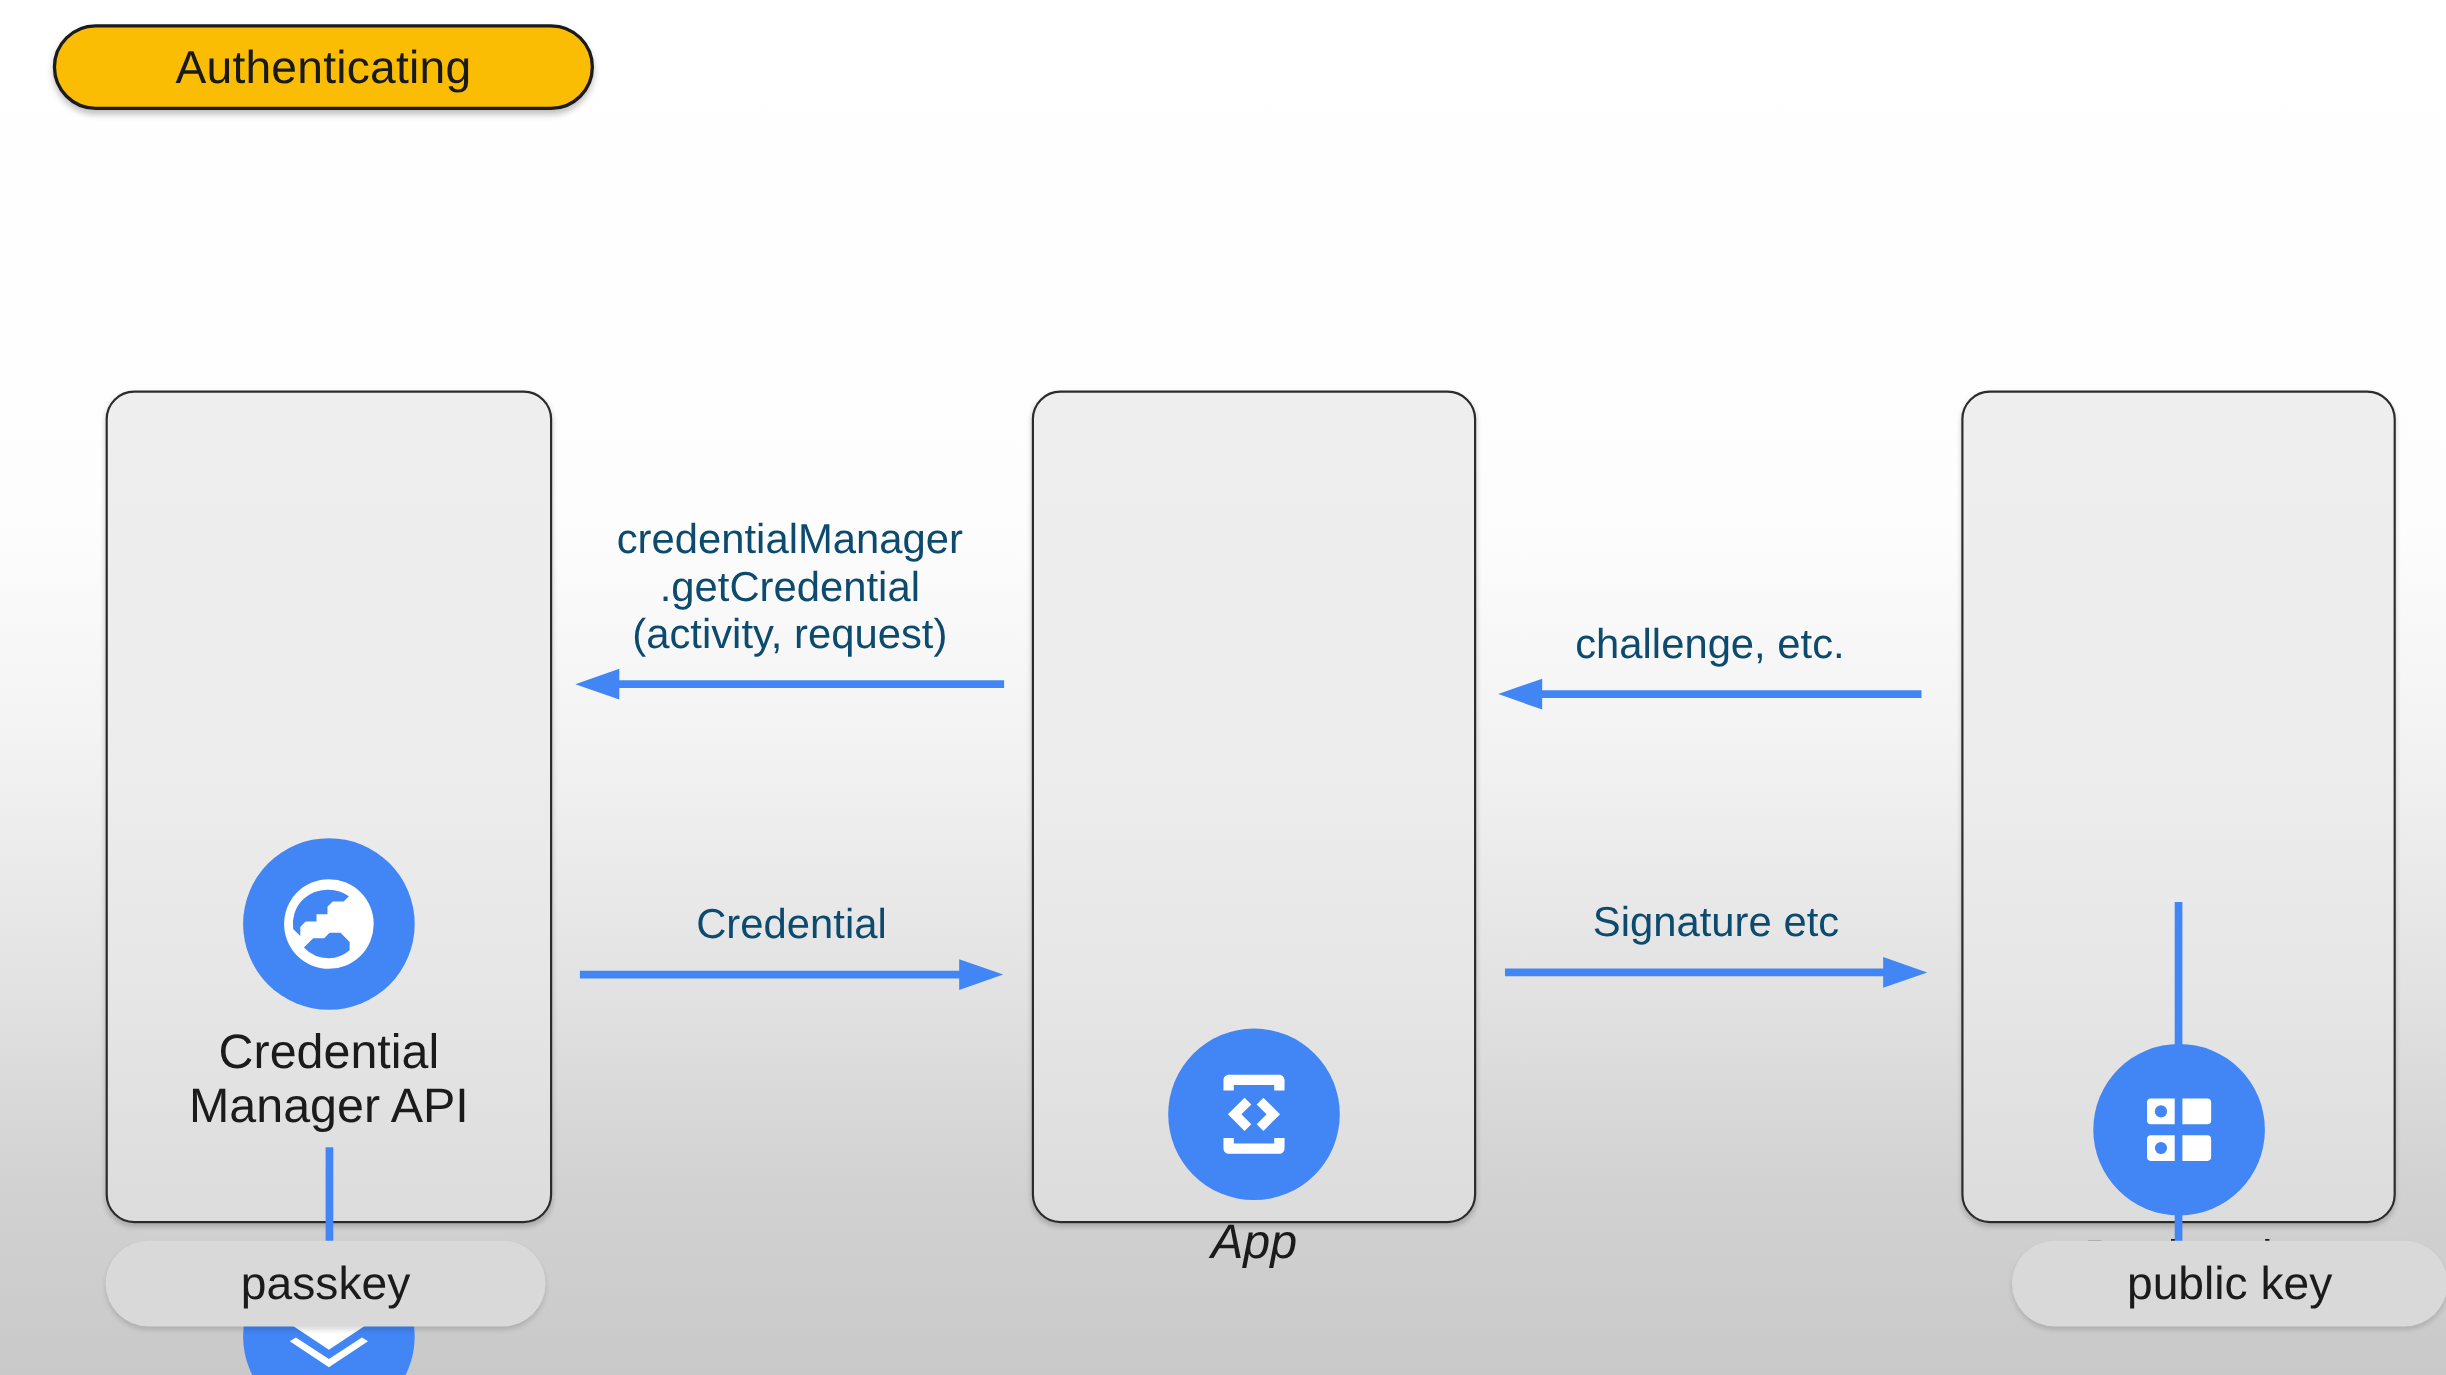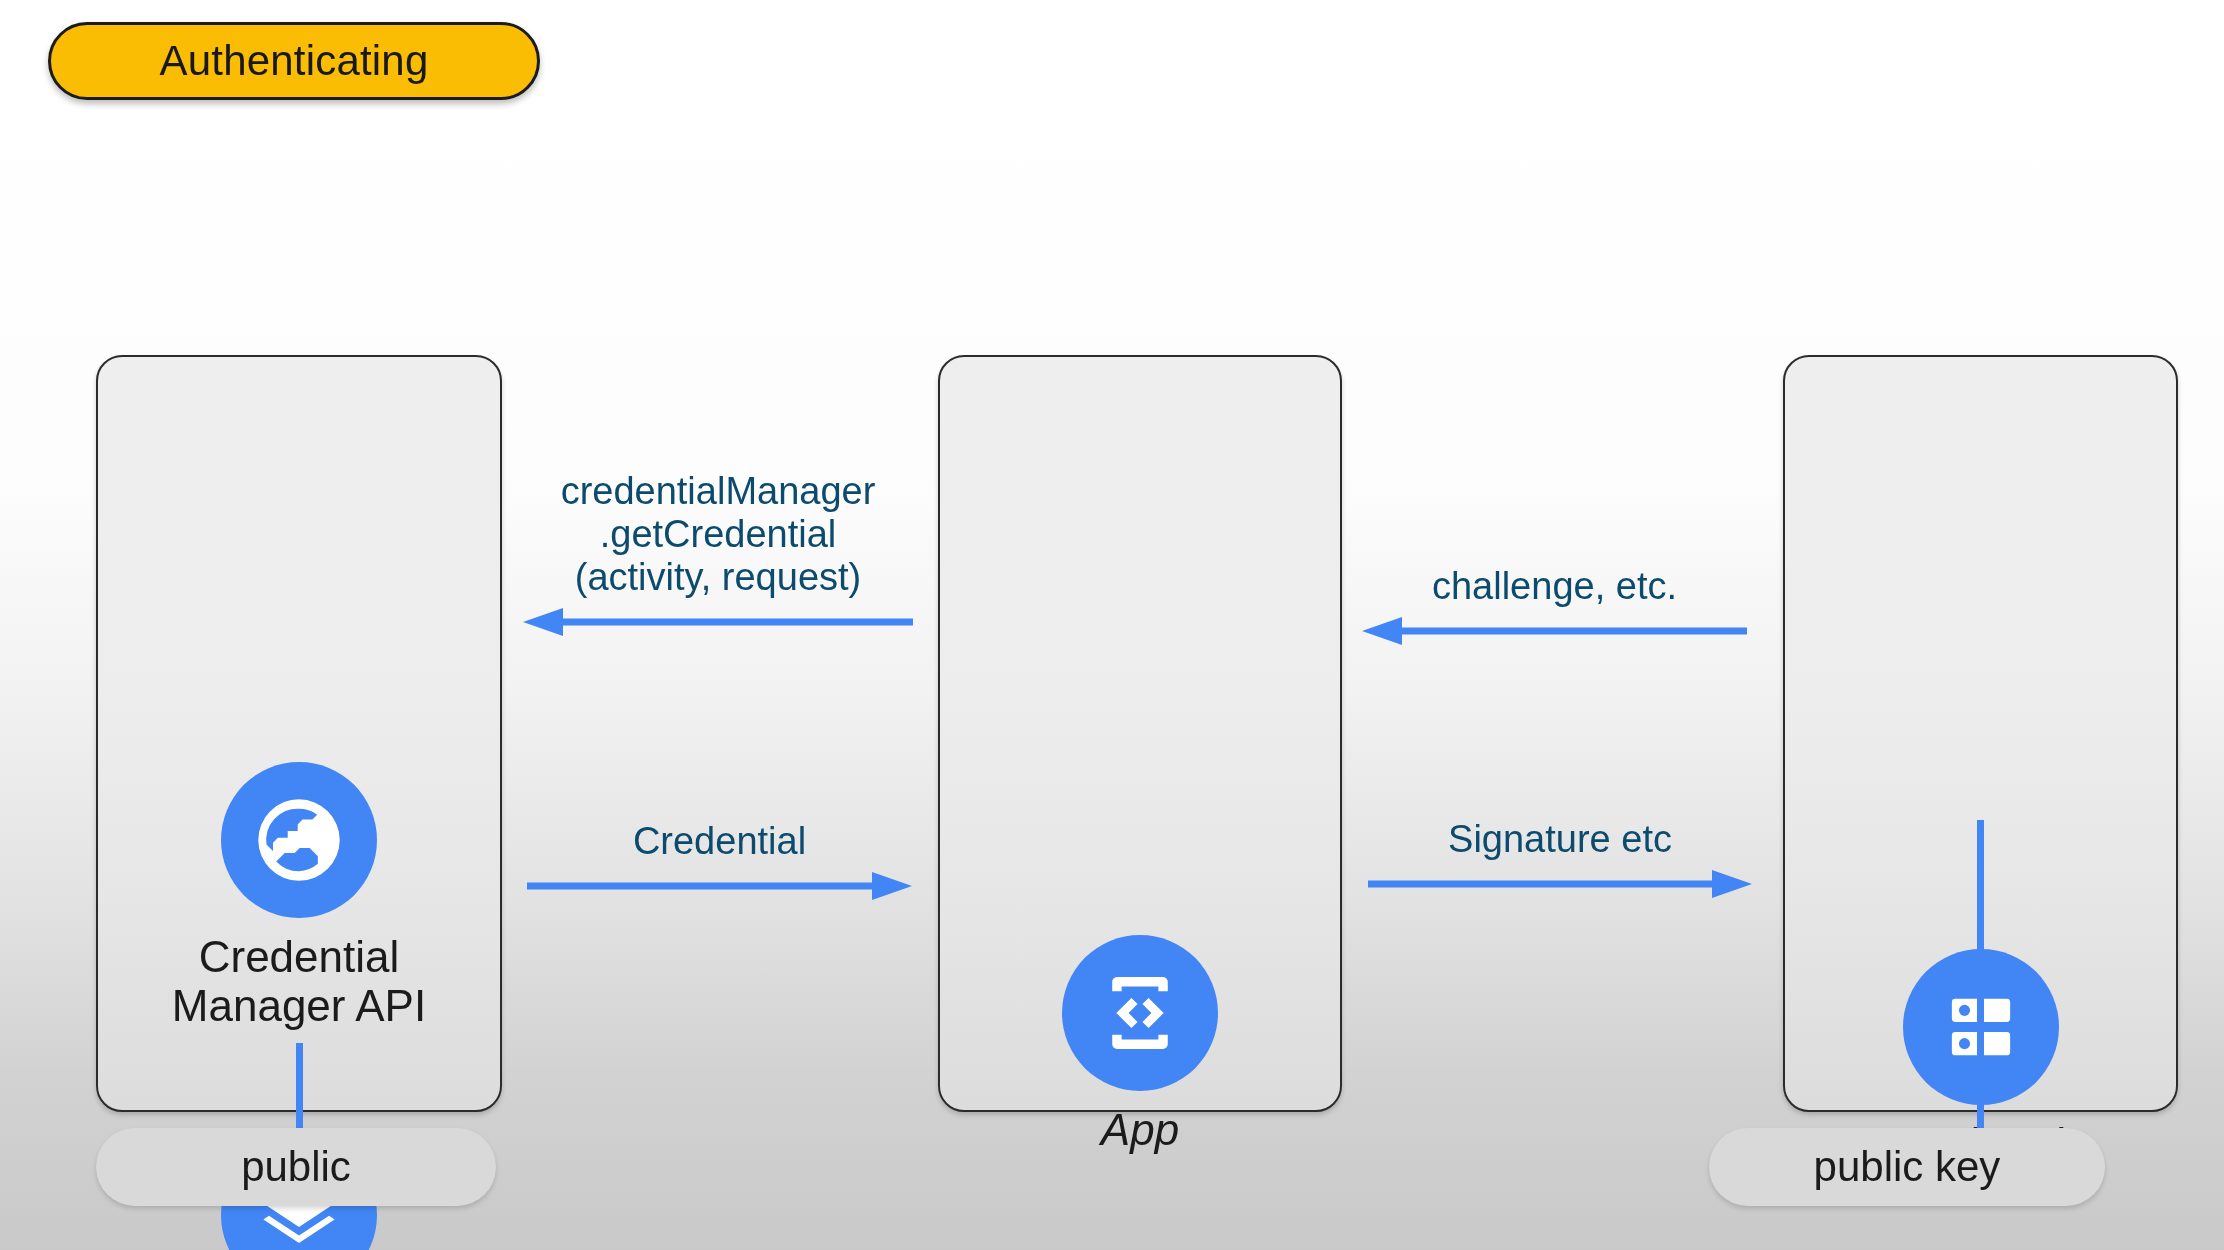--- a/index.html
+++ b/index.html
@@ -100,21 +100,21 @@
     box-shadow: 0 3px 5px rgba(0,0,0,0.14);
     display: flex;
     align-items: center;
     justify-content: center;
   }
   .leaf-pill span {
     font-size: 42px;
     color: #1b1b1b;
   }
   #pill-passkey   { left: 96px;  top: 1128px; width: 400px; }
-  #pill-publickey { left: 1709px;top: 1128px; width: 396px; }
+  #pill-publickey { left: 1829px;top: 1128px; width: 396px; }
 
   
   .vconn {
     position: absolute;
     width: 7px;
     background: #4285F4;
   }
   #conn-passkey   { left: 296px;  top: 1043px; height: 90px; }
   #conn-publickey { left: 1977px; top: 820px;  height: 313px; }
 
@@ -163,21 +163,21 @@
           <path fill="#ffffff" d="M12 17.1 4.5 12.2l-1.4.9L12 19l8.9-5.9-1.4-.9z"></path>
         </svg>
       </div>
 
     </div>
   </div>
 
   <div class="vconn" id="conn-passkey"></div>
 
   <div class="leaf-pill" id="pill-passkey">
-    <span>public</span>
+    <span>passkey</span>
   </div>
 
   <div class="card" id="card-app">
     <div class="node" id="node-app">
       <div class="circle">
         <svg width="98" height="98" viewBox="0 0 24 24" aria-hidden="true">
           <path fill="#ffffff" d="M6.4 3.2h11.2c.66 0 1.2.54 1.2 1.2v2.3h-2.3V5.5H7.5v1.2H5.2V4.4c0-.66.54-1.2 1.2-1.2z"></path>
           <path fill="#ffffff" d="M5.2 17.3h2.3v1.2h9v-1.2h2.3v2.3c0 .66-.54 1.2-1.2 1.2H6.4c-.66 0-1.2-.54-1.2-1.2z"></path>
           <path fill="#ffffff" d="m9.9 8.3 1.5 1.5-2.2 2.2 2.2 2.2-1.5 1.5L6.2 12z"></path>
           <path fill="#ffffff" d="m14.1 8.3 3.7 3.7-3.7 3.7-1.5-1.5 2.2-2.2-2.2-2.2z"></path>

